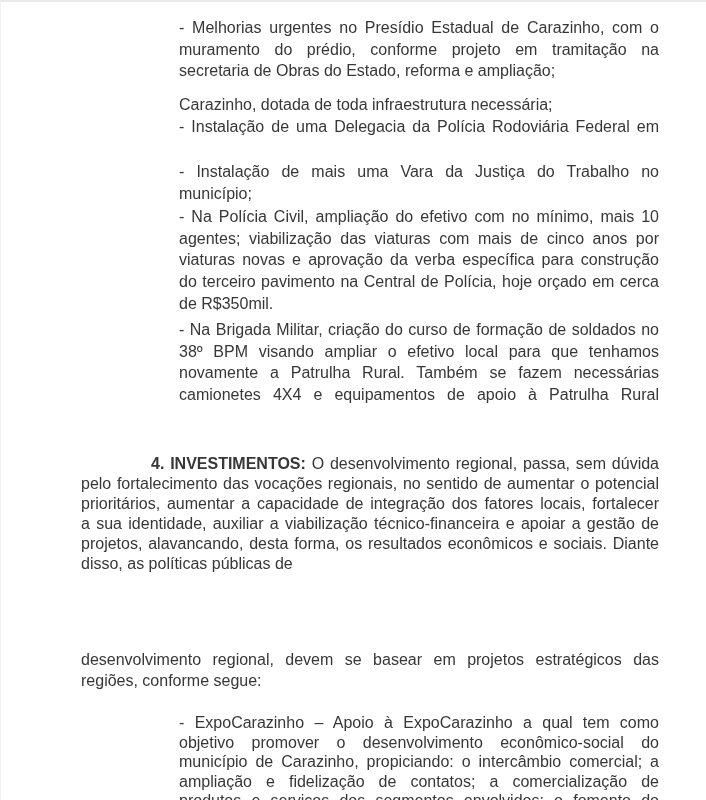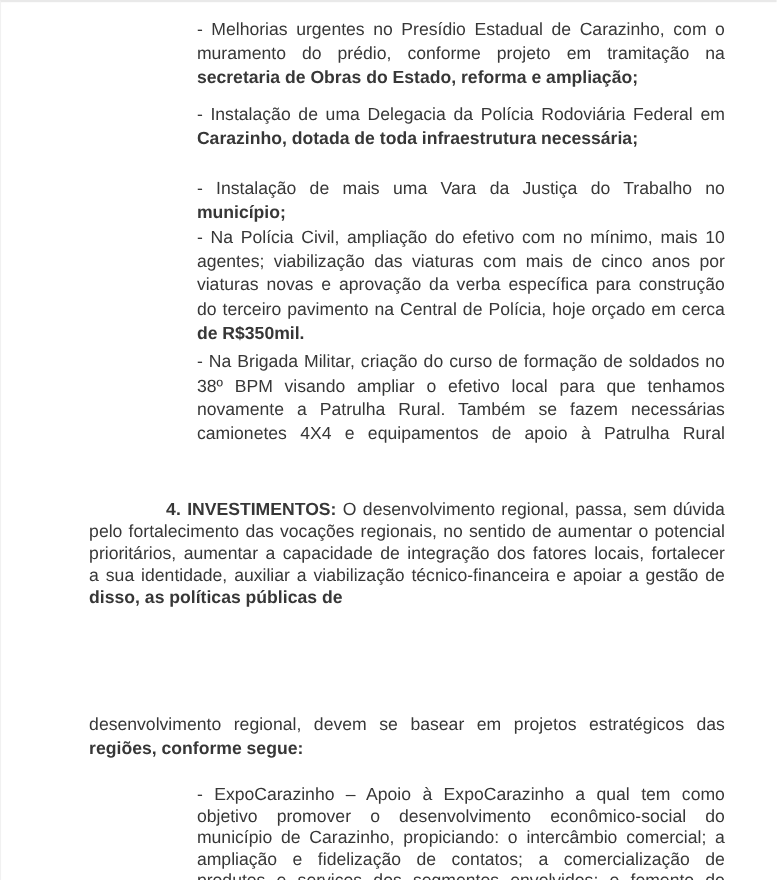--- a/index.html
+++ b/index.html
@@ -40,43 +40,42 @@
     width: 578px;
   }
   .line {
     display: block;
     text-align: justify;
     text-align-last: justify;
     -moz-text-align-last: justify;
   }
   .line.last {
     text-align-last: left;
-    font-weight: bold;
     -moz-text-align-last: left;
   }
   .line.indent {
     text-indent: 70px;
   }
   b.lead {
     font-weight: bold;
   }
 </style>
 </head>
 <body>
 
 <main class="page">
   <div>
       <p class="para bullet" style="top: 15px; line-height: 21.7px;">
         <span class="line">- Melhorias urgentes no Presídio Estadual de Carazinho, com o</span>
         <span class="line">muramento do prédio, conforme projeto em tramitação na</span>
         <span class="line last">secretaria de Obras do Estado, reforma e ampliação;</span>
       </p>
       <p class="para bullet" style="top: 92px; line-height: 21.7px;">
+        <span class="line last">Carazinho, dotada de toda infraestrutura necessária;</span>
         <span class="line">- Instalação de uma Delegacia da Polícia Rodoviária Federal em</span>
-        <span class="line last">Carazinho, dotada de toda infraestrutura necessária;</span>
       </p>
       <p class="para bullet" style="top: 159px; line-height: 21.7px;">
         <span class="line">- Instalação de mais uma Vara da Justiça do Trabalho no</span>
         <span class="line last">município;</span>
       </p>
       <p class="para bullet" style="top: 204px; line-height: 21.7px;">
         <span class="line">- Na Polícia Civil, ampliação do efetivo com no mínimo, mais 10</span>
         <span class="line">agentes; viabilização das viaturas com mais de cinco anos por</span>
         <span class="line">viaturas novas e aprovação da verba específica para construção</span>
         <span class="line">do terceiro pavimento na Central de Polícia, hoje orçado em cerca</span>
@@ -86,20 +85,21 @@
         <span class="line">- Na Brigada Militar, criação do curso de formação de soldados no</span>
         <span class="line">38º BPM visando ampliar o efetivo local para que tenhamos</span>
         <span class="line">novamente a Patrulha Rural. Também se fazem necessárias</span>
         <span class="line">camionetes 4X4 e equipamentos de apoio à Patrulha Rural</span>
       </p>
       <p class="para body" style="top: 452px; line-height: 20px;">
         <span class="line indent"><b class="lead">4. INVESTIMENTOS:</b><span> O desenvolvimento regional, passa, sem dúvida</span></span>
         <span class="line">pelo fortalecimento das vocações regionais, no sentido de aumentar o potencial</span>
         <span class="line">prioritários, aumentar a capacidade de integração dos fatores locais, fortalecer</span>
         <span class="line">a sua identidade, auxiliar a viabilização técnico-financeira e apoiar a gestão de</span>
+        <span class="line">projetos, alavancando, desta forma, os resultados econômicos e sociais. Diante</span>
         <span class="line last">disso, as políticas públicas de</span>
       </p>
       <p class="para body" style="top: 648px; line-height: 20.7px;">
         <span class="line">desenvolvimento regional, devem se basear em projetos estratégicos das</span>
         <span class="line last">regiões, conforme segue:</span>
       </p>
       <p class="para bullet" style="top: 711px; line-height: 19.6px;">
         <span class="line">- ExpoCarazinho – Apoio à ExpoCarazinho a qual tem como</span>
         <span class="line">objetivo promover o desenvolvimento econômico-social do</span>
         <span class="line">município de Carazinho, propiciando: o intercâmbio comercial; a</span>

